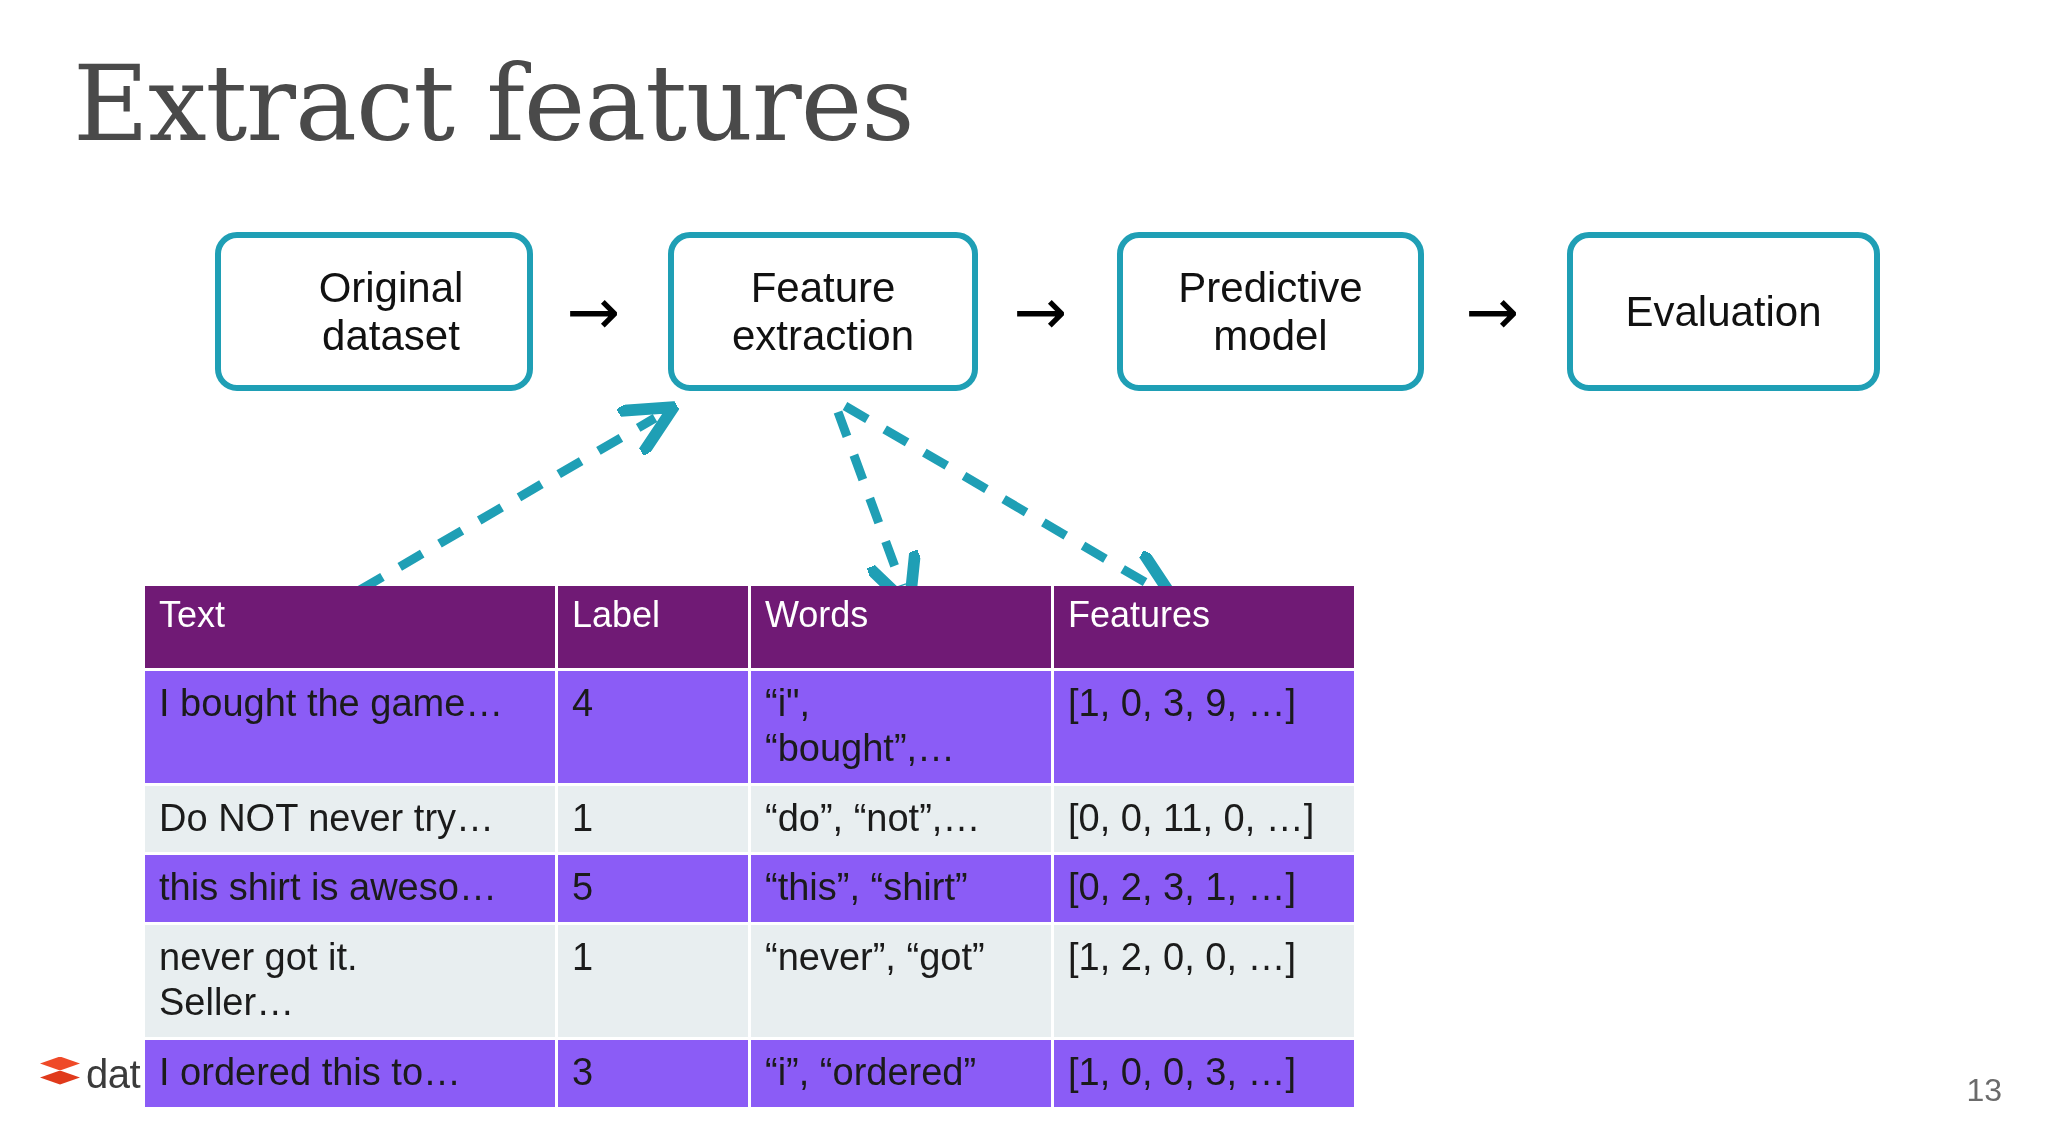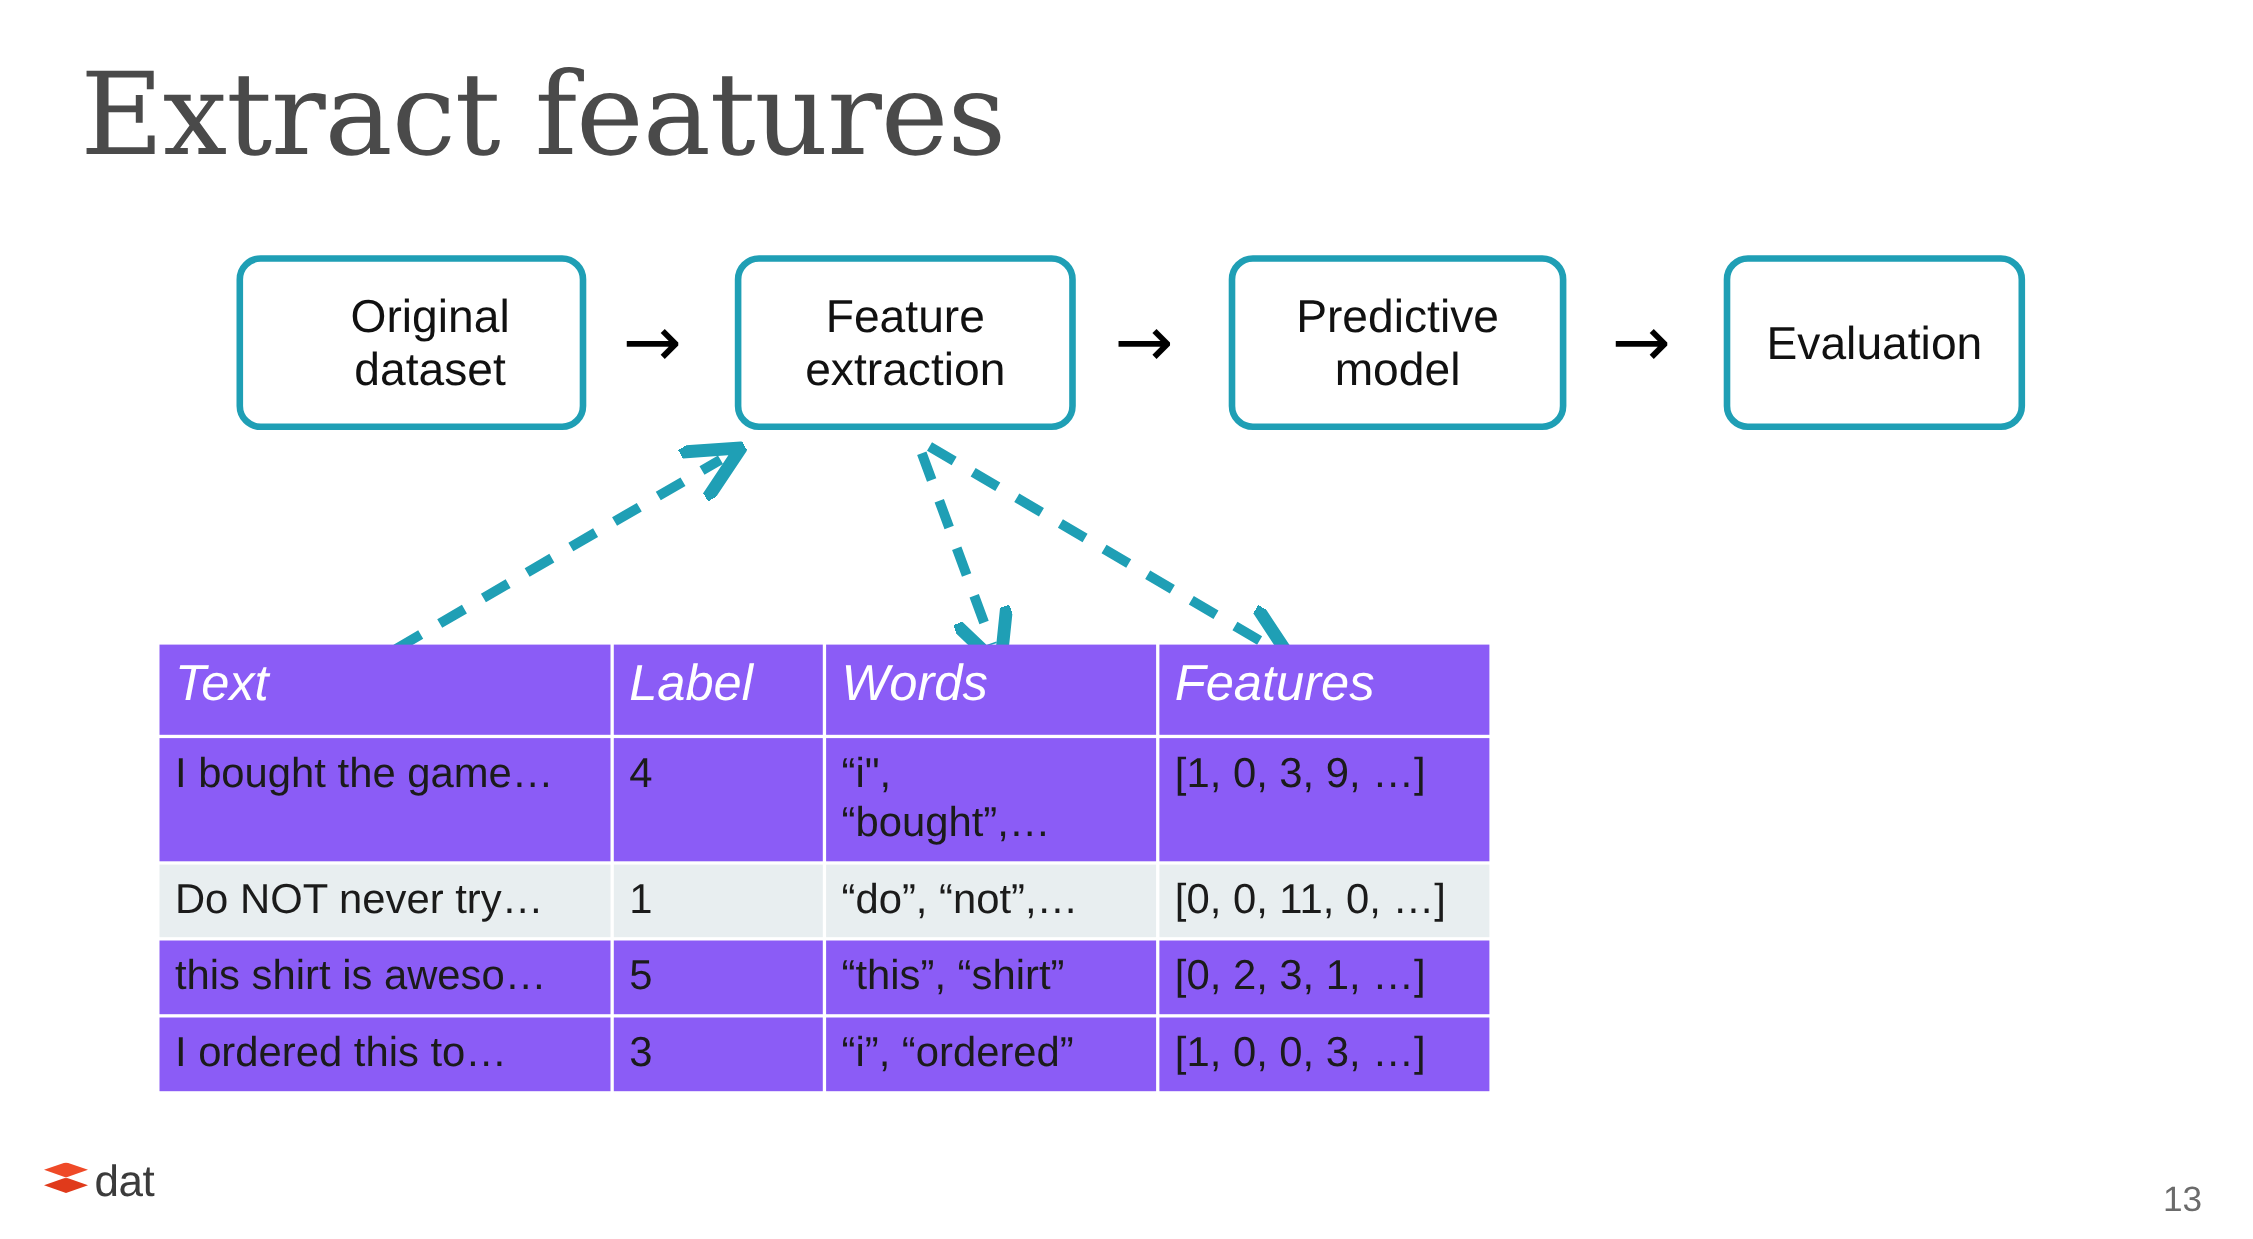--- a/index.html
+++ b/index.html
@@ -58,21 +58,21 @@
     font-family: "Liberation Sans", sans-serif;
     font-size: 42px;
     line-height: 1.12;
     color: #111111;
     padding: 0 8px;
     white-space: pre-line;
   }
   #box-original     { left: 215px;  width: 318px; padding-left: 34px; }
   #box-feature      { left: 668px;  width: 310px; }
   #box-predictive   { left: 1117px; width: 307px; }
-  #box-evaluation   { left: 1567px; width: 274px; }
+  #box-evaluation   { left: 1567px; width: 313px; }
 
   .flow-arrow {
     position: absolute;
     top: 52px;
     width: 90px;
     height: 56px;
     color: #000000;
     font-size: 64px;
     line-height: 56px;
     text-align: center;
@@ -104,26 +104,25 @@
   }
   #data-table th,
   #data-table td {
     padding: 10px 14px 12px 14px;
     vertical-align: top;
     font-family: "Liberation Sans", sans-serif;
     font-weight: normal;
     text-align: left;
   }
   #data-table th {
-    background: #8b5cf6;
+    background: #701a75;
     color: #ffffff;
-    font-size: 46px;
+    font-size: 36px;
     line-height: 1.05;
     height: 60px;
-    font-style: italic;
   }
   #data-table td {
     color: #1b1b1b;
     font-size: 38px;
     line-height: 1.18;
   }
   #data-table tbody tr.row-odd  td { background: #8b5cf6; }
   #data-table tbody tr.row-even td { background: #e8eef0; }
 
   .col-text     { width: 410px; }
@@ -253,20 +252,27 @@
         <td>1</td>
         <td class="cell-ml">“do”, “not”,…</td>
         <td>[0, 0, 11, 0, …]</td>
       </tr>
       <tr class="row-odd">
         <td class="cell-ml">this shirt is aweso…</td>
         <td>5</td>
         <td class="cell-ml">“this”, “shirt”</td>
         <td>[0, 2, 3, 1, …]</td>
       </tr>
+      <tr class="row-even">
+        <td class="cell-ml">never got it.
+Seller…</td>
+        <td>1</td>
+        <td class="cell-ml">“never”, “got”</td>
+        <td>[1, 2, 0, 0, …]</td>
+      </tr>
       <tr class="row-odd">
         <td class="cell-ml">I ordered this to…</td>
         <td>3</td>
         <td class="cell-ml">“i”, “ordered”</td>
         <td>[1, 0, 0, 3, …]</td>
       </tr>
     </tbody>
   </table>
 
   <div id="logo">

